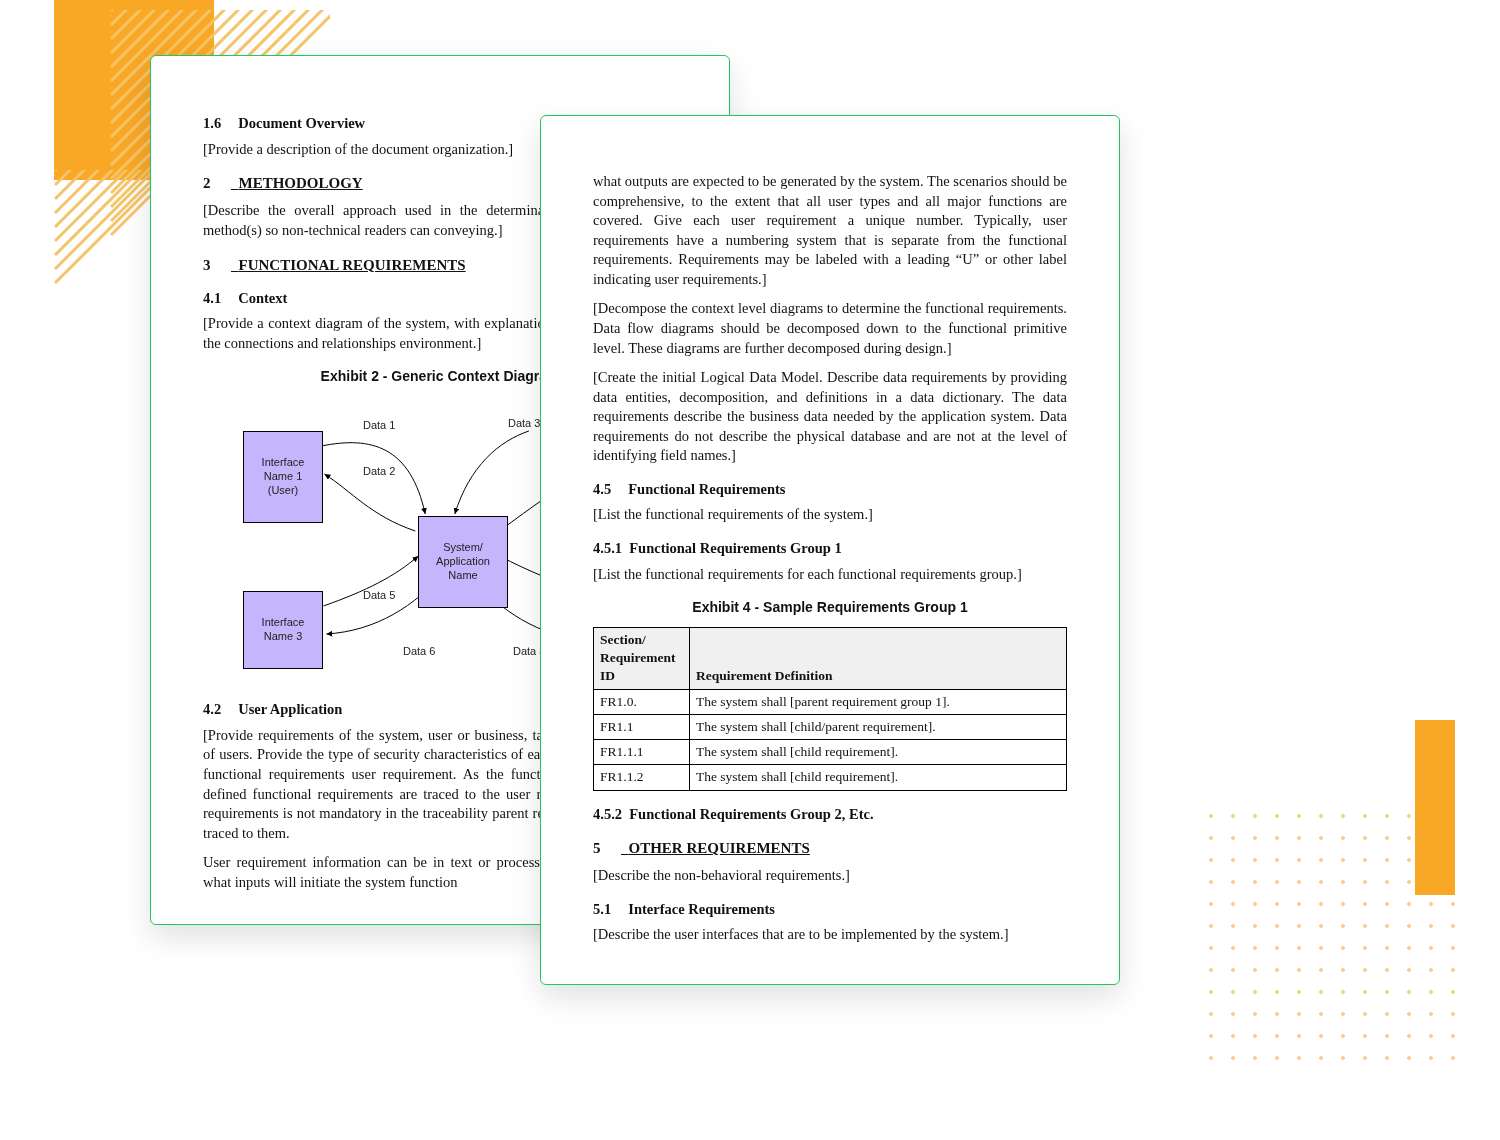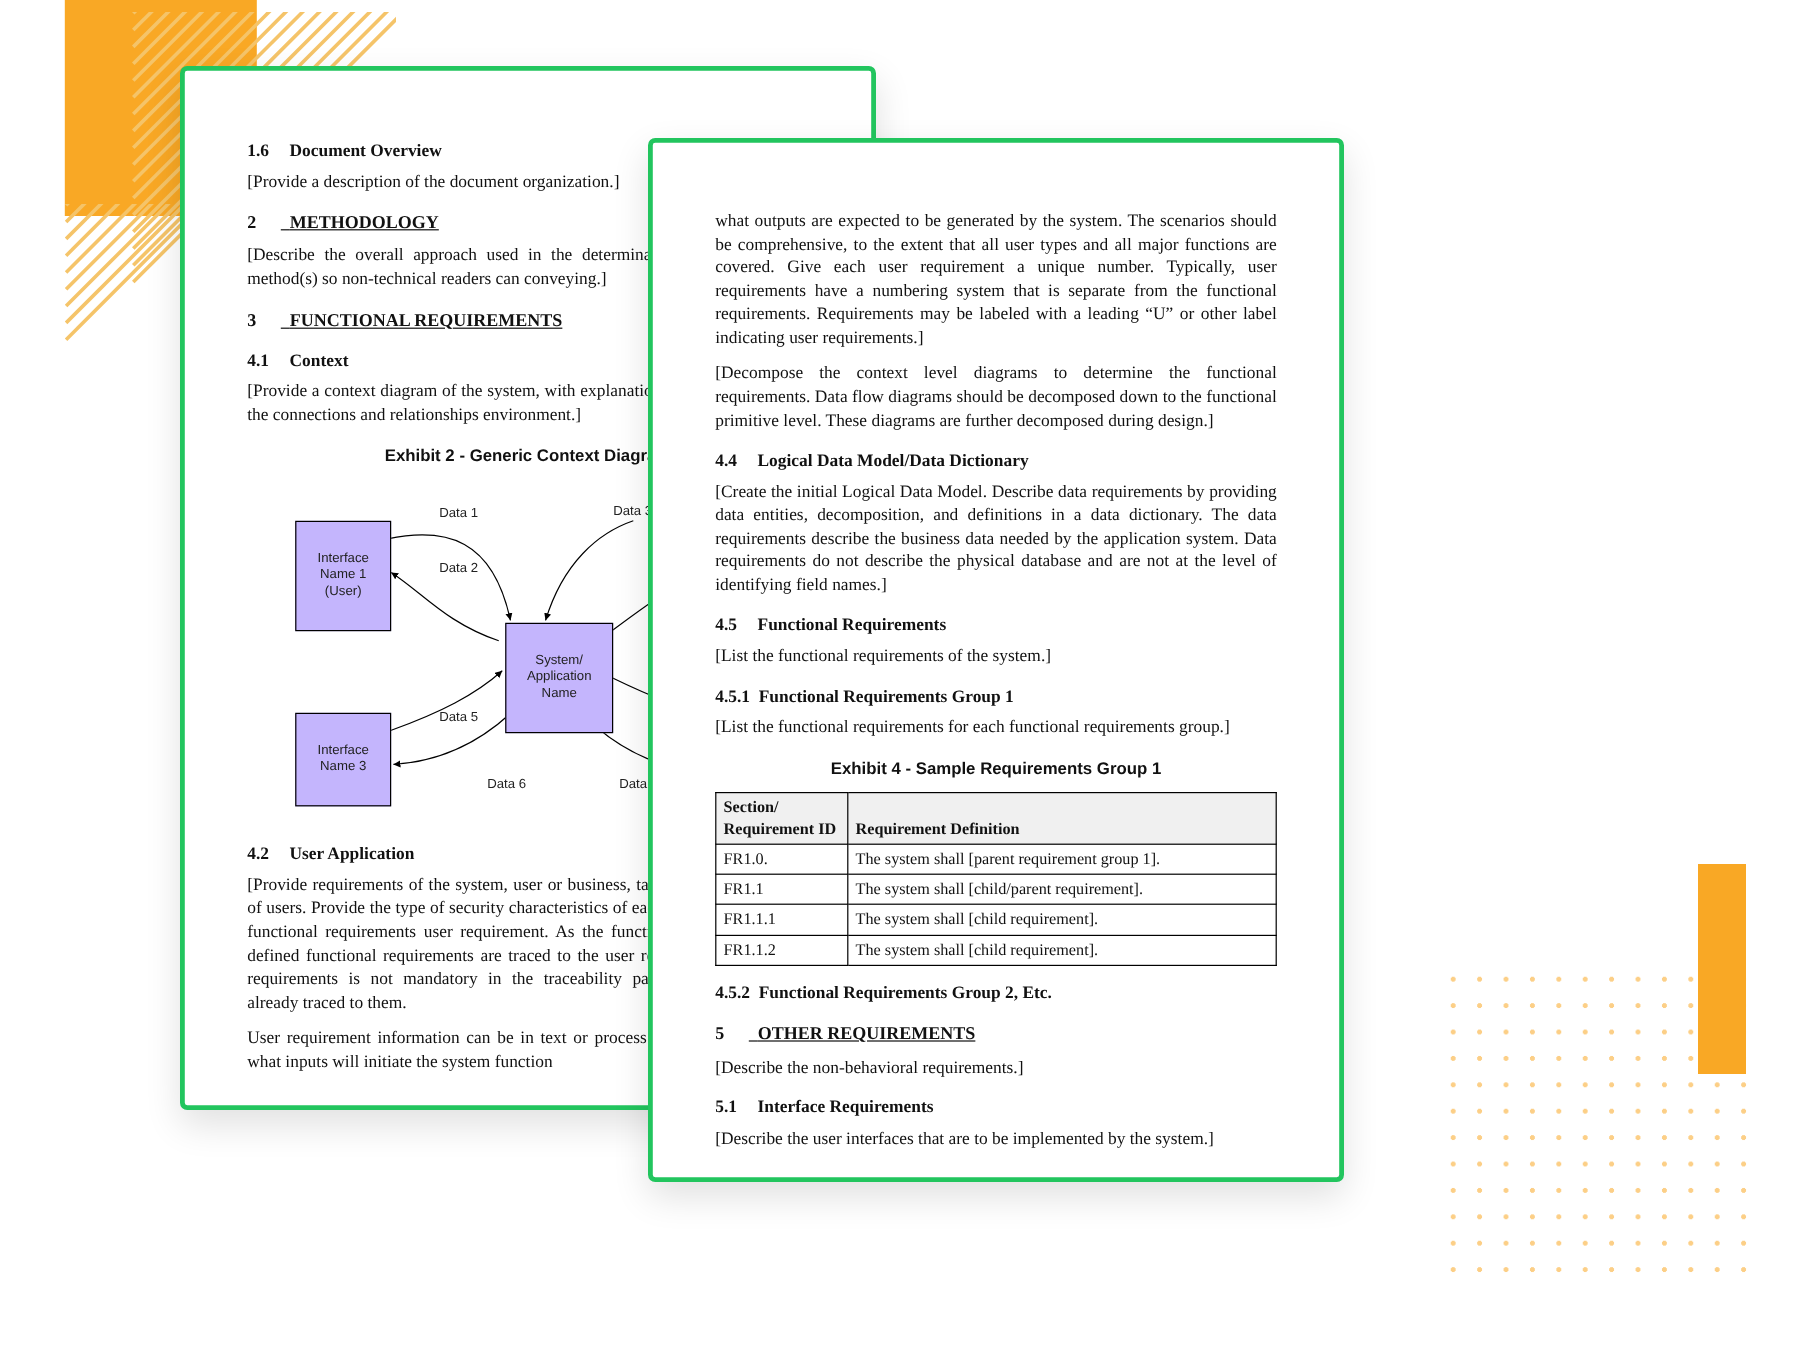--- a/index.html
+++ b/index.html
@@ -26,21 +26,21 @@
     position: absolute; right: 40px; top: 805px; width: 260px; height: 260px; z-index: 0;
     background-image: radial-gradient(circle, #f9a825 2px, transparent 2px);
     background-size: 22px 22px;
     background-position: 0 0;
     opacity: 0.55;
   }
 
   
   .page {
     position: absolute; background: #fff;
-    border: 4px solid #22c55e; border-radius: 6px;
+    border: 1px solid #22c55e; border-radius: 6px;
     box-shadow: 0 12px 30px rgba(0,0,0,0.12);
     padding: 44px 52px;
     font-size: 14.5px; line-height: 1.35;
     color: #111;
   }
   .page-back { left: 150px; top: 55px; width: 580px; height: 870px; z-index: 1; overflow: hidden; }
   .page-front { left: 540px; top: 115px; width: 580px; height: 870px; z-index: 2; }
 
   .h-sec { font-weight: bold; font-size: 15px; margin: 14px 0 8px; text-decoration: underline; }
   .h-sub { font-weight: bold; font-size: 14.5px; margin: 14px 0 6px; }
@@ -56,21 +56,21 @@
   .dg-box { position: absolute; border: 1px solid #000; background: #c4b5fd; padding: 24px 8px; line-height: 1.25; }
   .dg-center { left: 215px; top: 120px; width: 90px; }
   .dg-i1 { left: 40px; top: 35px; width: 80px; }
   .dg-i3 { left: 40px; top: 195px; width: 80px; }
   .dg-label { position: absolute; font-size: 11px; }
 
   
   table.req { width: 100%; border-collapse: collapse; margin: 6px 0 12px; font-size: 13.5px; }
   table.req th, table.req td { border: 1px solid #000; padding: 3px 6px; text-align: left; vertical-align: bottom; }
   table.req th { background: #f0f0f0; font-weight: bold; }
-  table.req th:first-child { width: 110px; }
+  table.req th:first-child { width: 96px; }
 </style>
 </head>
 <body>
 
 <div class="deco-amber-box-left"></div>
 <div class="deco-hatch-1">
   <div class="hatch-line" style="top:0"></div>
     <div class="hatch-line" style="top:14px"></div>
     <div class="hatch-line" style="top:28px"></div>
     <div class="hatch-line" style="top:42px"></div>
@@ -153,21 +153,20 @@
   <div class="h-sub"><span class="num">4.2</span>&nbsp;&nbsp;<span>User Application</span></div>
   <p class="body">[Provide requirements of the system, user or business, taking classes/categories of users.  Provide the type of security characteristics of each set of users.  List the functional requirements user requirement.  As the functional requirements are defined functional requirements are traced to the user requirements functional requirements is not mandatory in the traceability parent requirements are already traced to them.</p>
   <p class="body">User requirement information can be in text or process flow class that shows what inputs will initiate the system function</p>
 </div>
 
 <div class="page page-front">
   <p class="body" style="margin-top:12px">what outputs are expected to be generated by the system.  The scenarios should be comprehensive, to the extent that all user types and all major functions are covered.  Give each user requirement a unique number.  Typically, user requirements have a numbering system that is separate from the functional requirements.  Requirements may be labeled with a leading “U” or other label indicating user requirements.]</p>
 
   <p class="body">[Decompose the context level diagrams to determine the functional requirements.  Data flow diagrams should be decomposed down to the functional primitive level.  These diagrams are further decomposed during design.]</p>
 
-  <div class="h-sub"><span class="num">4.4</span>&nbsp;&nbsp;<span>Logical Data Model/Data Dictionary</span></div>
   <p class="body">[Create the initial Logical Data Model.  Describe data requirements by providing data entities, decomposition, and definitions in a data dictionary.  The data requirements describe the business data needed by the application system.  Data requirements do not describe the physical database and are not at the level of identifying field names.]</p>
 
   <div class="h-sub"><span class="num">4.5</span>&nbsp;&nbsp;<span>Functional Requirements</span></div>
   <p class="body">[List the functional requirements of the system.]</p>
 
   <div class="h-sub"><span class="num">4.5.1</span>&nbsp;&nbsp;<span>Functional Requirements Group 1</span></div>
   <p class="body">[List the functional requirements for each functional requirements group.]</p>
 
   <div class="exhibit-title">Exhibit 4 - Sample Requirements Group 1</div>
 

